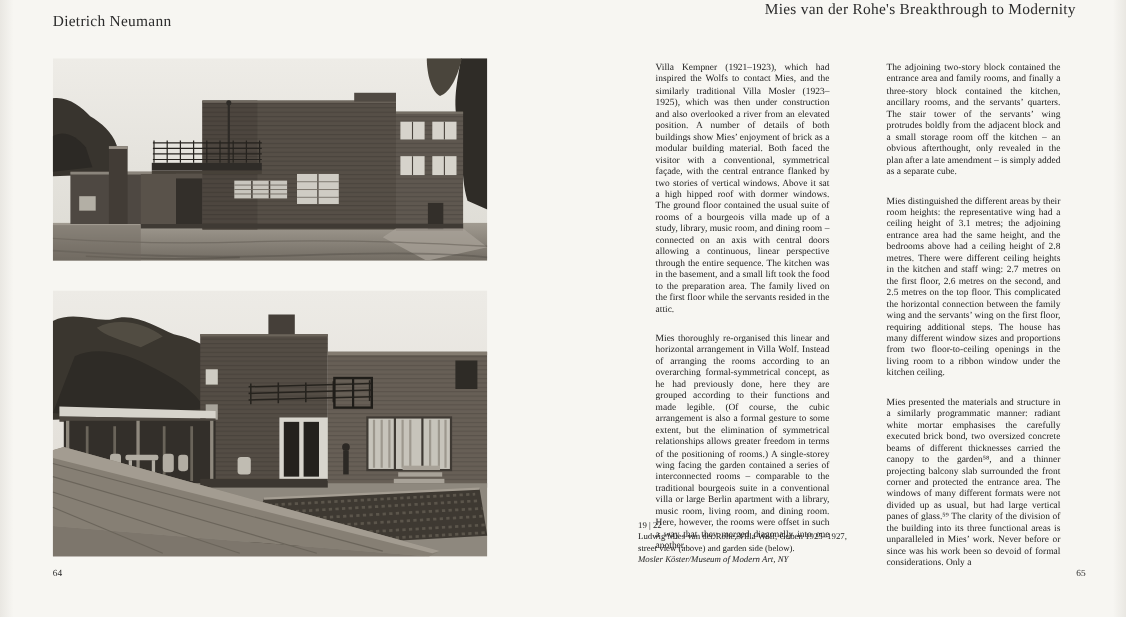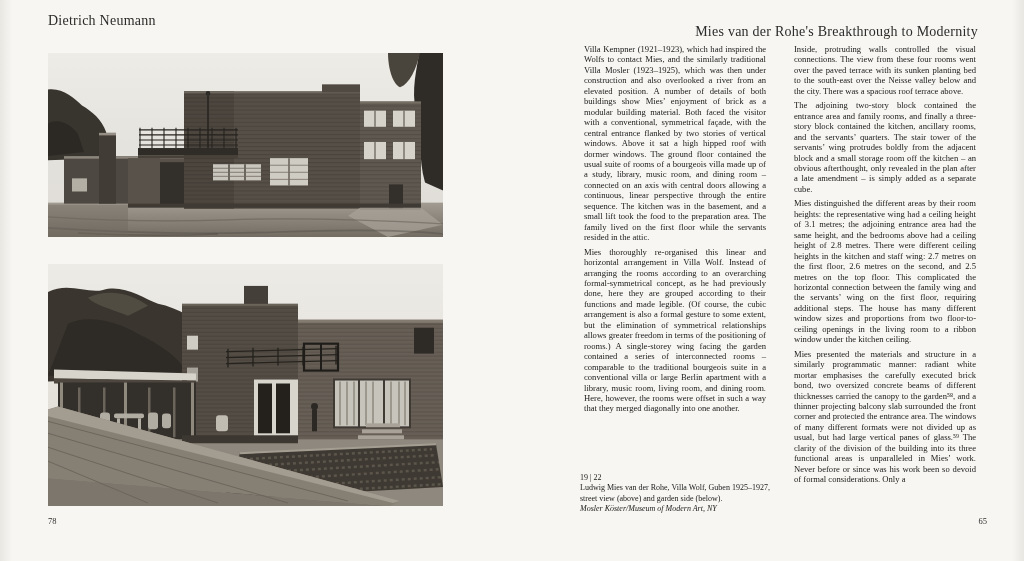--- a/index.html
+++ b/index.html
@@ -6,32 +6,32 @@
   body{
     width:1024px;height:561px;position:relative;overflow:hidden;
     background:linear-gradient(90deg,#e9e7e2 0,#f7f6f2 1.2%,#f7f6f2 98.8%,#e9e7e2 100%);
     font-family:"Liberation Serif","DejaVu Serif",serif;
     color:#1f1f1f;
   }
   .abs{position:absolute;}
   .header{font-size:14px;letter-spacing:.25px;color:#2b2b2b;white-space:nowrap;}
   .col{width:190px;font-size:8.6px;line-height:10.45px;text-align:justify;
        hyphens:auto;-webkit-hyphens:auto;color:#202020;}
-  .col p{margin:4px;padding:0;}
+  .col p{margin:16px;padding:0;}
   .caption{width:200px;font-size:8px;line-height:10.3px;color:#202020;}
   .caption .credit{font-style:italic;}
   .pagenum{font-size:8.5px;color:#2b2b2b;}
   figure.photo{margin:0;padding:0;}
   figure.photo svg{display:block;width:100%;height:100%;}
 </style>
 </head>
 <body>
 
 <div class="abs header" style="left:48px;top:13px">Dietrich Neumann</div>
-<div class="abs header" style="right:46px;top:24px;text-align:left">Mies van der Rohe's Breakthrough to Modernity</div>
+<div class="abs header" style="right:46px;top:2px;text-align:left">Mies van der Rohe's Breakthrough to Modernity</div>
 
 <figure class="abs photo" style="left:48px;top:53px;width:395px;height:184px">
   <svg viewBox="0 0 395 182" preserveAspectRatio="none">
     <defs>
       <linearGradient id="p1sky" x1="0" y1="0" x2="0" y2="1">
         <stop offset="0" stop-color="#eeece7"></stop>
           <stop offset="1" stop-color="#dcdad3"></stop>
       </linearGradient>
       <linearGradient id="p1gnd" x1="0" y1="0" x2="0" y2="1">
         <stop offset="0" stop-color="#a19b91"></stop>
@@ -267,20 +267,19 @@
   <p>Mies thoroughly re-organised this linear and horizontal arrangement in Villa Wolf. Instead of arranging the rooms according to an overarching formal-symmetrical concept, as he had previously done, here they are grouped according to their functions and made legible. (Of course, the cubic arrangement is also a formal gesture to some extent, but the elimination of symmetrical relationships allows greater freedom in terms of the positioning of rooms.) A single-storey wing facing the garden contained a series of interconnected rooms – comparable to the traditional bourgeois suite in a conventional villa or large Berlin apartment with a library, music room, living room, and dining room. Here, however, the rooms were offset in such a way that they merged diagonally into one another.</p>
 </section>
 
 <section class="abs caption" style="left:580px;top:473px">
   <div>19 | 22</div>
   <div>Ludwig Mies van der Rohe, Villa Wolf, Guben 1925–1927, street view (above) and garden side (below).</div>
   <div class="credit">Mosler Köster/Museum of Modern Art, NY</div>
 </section>
 
 <section class="abs col" style="left:790px;top:40px">
-  <p>Inside, protruding walls controlled the visual connections. The view from these four rooms went over the paved terrace with its sunken planting bed to the south-east over the Neisse valley below and the city. There was a spacious roof terrace above.</p>
   <p>The adjoining two-story block contained the entrance area and family rooms, and finally a three-story block contained the kitchen, ancillary rooms, and the servants’ quarters. The stair tower of the servants’ wing protrudes boldly from the adjacent block and a small storage room off the kitchen – an obvious afterthought, only revealed in the plan after a late amendment – is simply added as a separate cube.</p>
   <p>Mies distinguished the different areas by their room heights: the representative wing had a ceiling height of 3.1 metres; the adjoining entrance area had the same height, and the bedrooms above had a ceiling height of 2.8 metres. There were different ceiling heights in the kitchen and staff wing: 2.7 metres on the first floor, 2.6 metres on the second, and 2.5 metres on the top floor. This complicated the horizontal connection between the family wing and the servants’ wing on the first floor, requiring additional steps. The house has many different window sizes and proportions from two floor-to-ceiling openings in the living room to a ribbon window under the kitchen ceiling.</p>
   <p>Mies presented the materials and structure in a similarly programmatic manner: radiant white mortar emphasises the carefully executed brick bond, two oversized concrete beams of different thicknesses carried the canopy to the garden⁵⁸, and a thinner projecting balcony slab surrounded the front corner and protected the entrance area. The windows of many different formats were not divided up as usual, but had large vertical panes of glass.⁵⁹ The clarity of the division of the building into its three functional areas is unparalleled in Mies’ work. Never before or since was his work been so devoid of formal considerations. Only a</p>
 </section>
 
-<div class="abs pagenum" style="left:48px;top:516px">78</div>
+<div class="abs pagenum" style="left:48px;top:516px">64</div>
 <div class="abs pagenum" style="right:37px;top:516px;text-align:right">65</div>
 
 </body></html>

